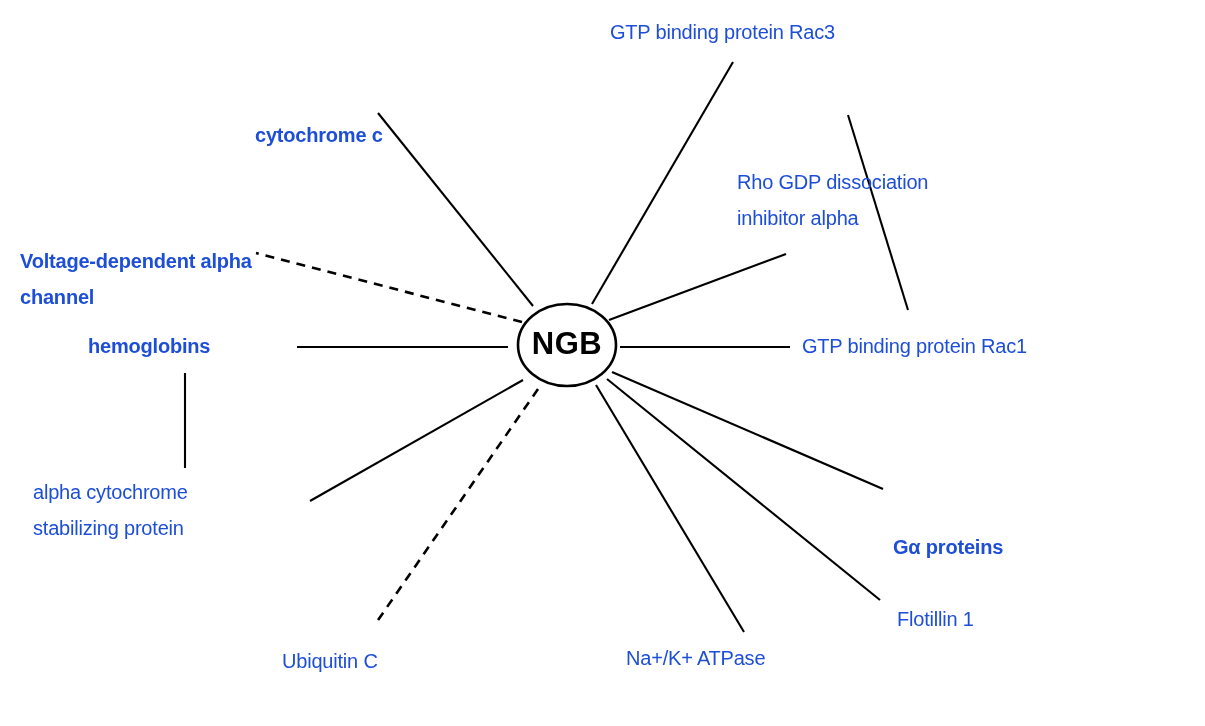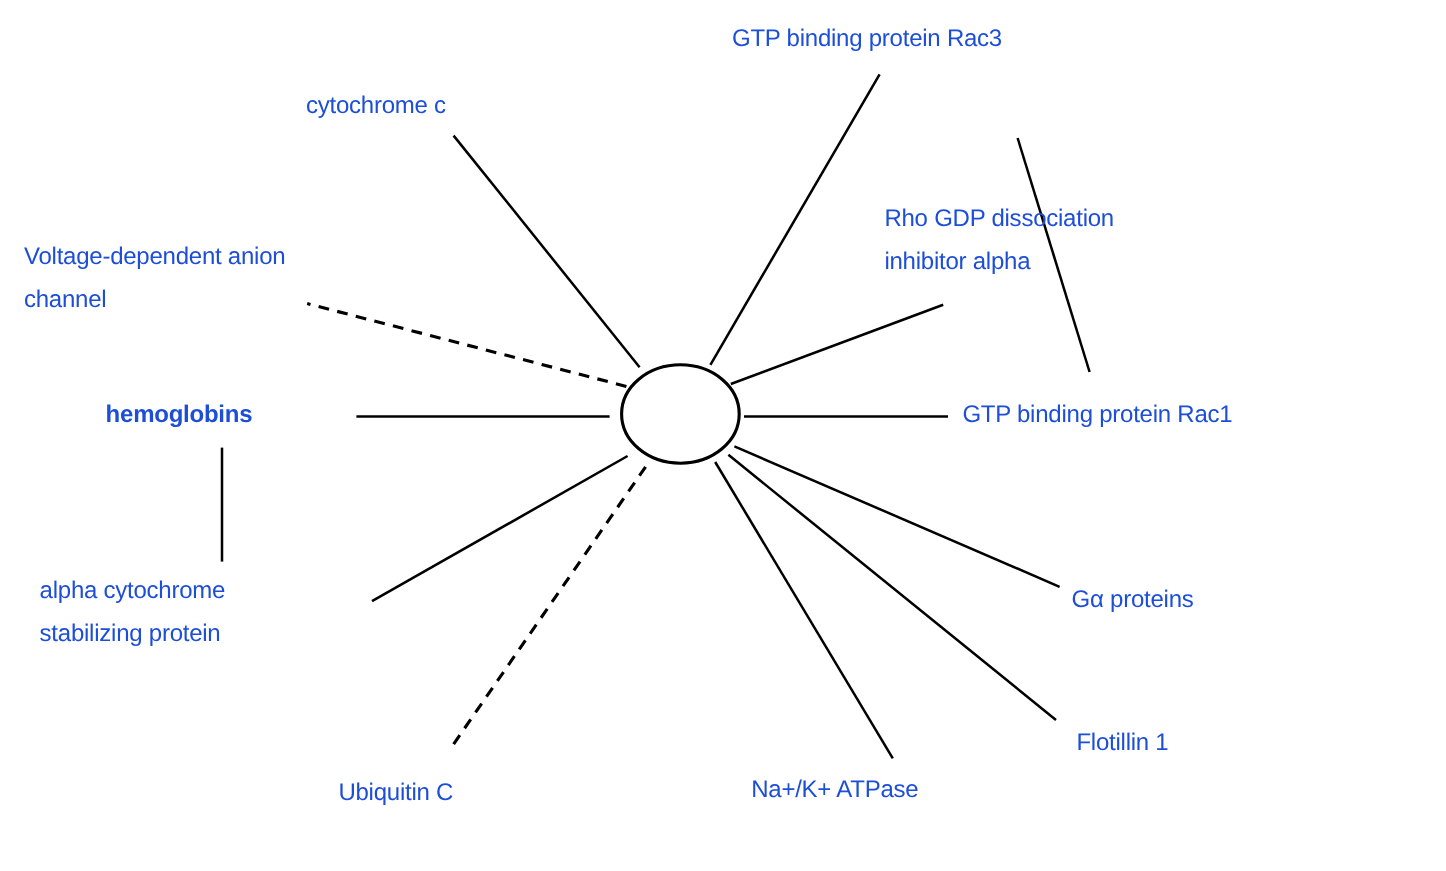--- a/index.html
+++ b/index.html
@@ -26,21 +26,22 @@
   .node-label {
     position: absolute;
     font-size: 20px;
     line-height: 36px;
     font-weight: 400;
     color: #1d4ed8;
     white-space: pre-line;
     letter-spacing: -0.2px;
   }
   .node-label.bold {
-    font-weight: 400;
+    font-weight: 700;
+    margin-top: 47px;
   }
   .hub-text {
     position: absolute;
     font-size: 31px;
     font-weight: 700;
     letter-spacing: 0.5px;
     color: #000000;
     text-align: center;
   }
 </style>
@@ -61,27 +62,28 @@
       <line x1="612" y1="372" x2="883" y2="489" stroke="#000000" stroke-width="2.1" stroke-linecap="butt"></line>
       <line x1="607" y1="379" x2="880" y2="600" stroke="#000000" stroke-width="2.1" stroke-linecap="butt"></line>
       <line x1="596" y1="385" x2="744" y2="632" stroke="#000000" stroke-width="2.1" stroke-linecap="butt"></line>
       <line x1="185" y1="373" x2="185" y2="468" stroke="#000000" stroke-width="2.1" stroke-linecap="butt"></line>
       <line x1="848" y1="115" x2="908" y2="310" stroke="#000000" stroke-width="2.1" stroke-linecap="butt"></line>
     </svg>
 
   <svg style="position:absolute; left:0; top:0; width:1205px; height:726px; pointer-events:none;" viewBox="0 0 1205 726" xmlns="http://www.w3.org/2000/svg">
     <ellipse id="hub-ellipse" cx="567" cy="345" rx="49" ry="41" fill="#ffffff" stroke="#000000" stroke-width="2.6"></ellipse>
   </svg>
+  <div class="hub-text" id="hub-text" style="left: 507px; top: 326px; width: 120px;">NGB</div>
 
   <div id="labels">
       <div class="node-label" style="left: 610px; top: 14px;">GTP binding protein Rac3</div>
       <div class="node-label bold" style="left: 255px; top: 70px;">cytochrome c</div>
       <div class="node-label" style="left: 737px; top: 164px;">Rho GDP dissociation
 inhibitor alpha</div>
-      <div class="node-label bold" style="left: 20px; top: 196px;">Voltage-dependent anion
+      <div class="node-label bold" style="left: 20px; top: 196px;">Voltage-dependent alpha
 channel</div>
       <div class="node-label" style="left: 88px; top: 328px; font-weight: bold;">hemoglobins</div>
       <div class="node-label" style="left: 802px; top: 328px;">GTP binding protein Rac1</div>
       <div class="node-label" style="left: 33px; top: 474px;">alpha cytochrome
 stabilizing protein</div>
       <div class="node-label bold" style="left: 893px; top: 482px;">Gα proteins</div>
       <div class="node-label" style="left: 897px; top: 601px;">Flotillin 1</div>
       <div class="node-label" style="left: 282px; top: 643px;">Ubiquitin C</div>
       <div class="node-label" style="left: 626px; top: 640px;">Na+/K+ ATPase</div>
     </div>

